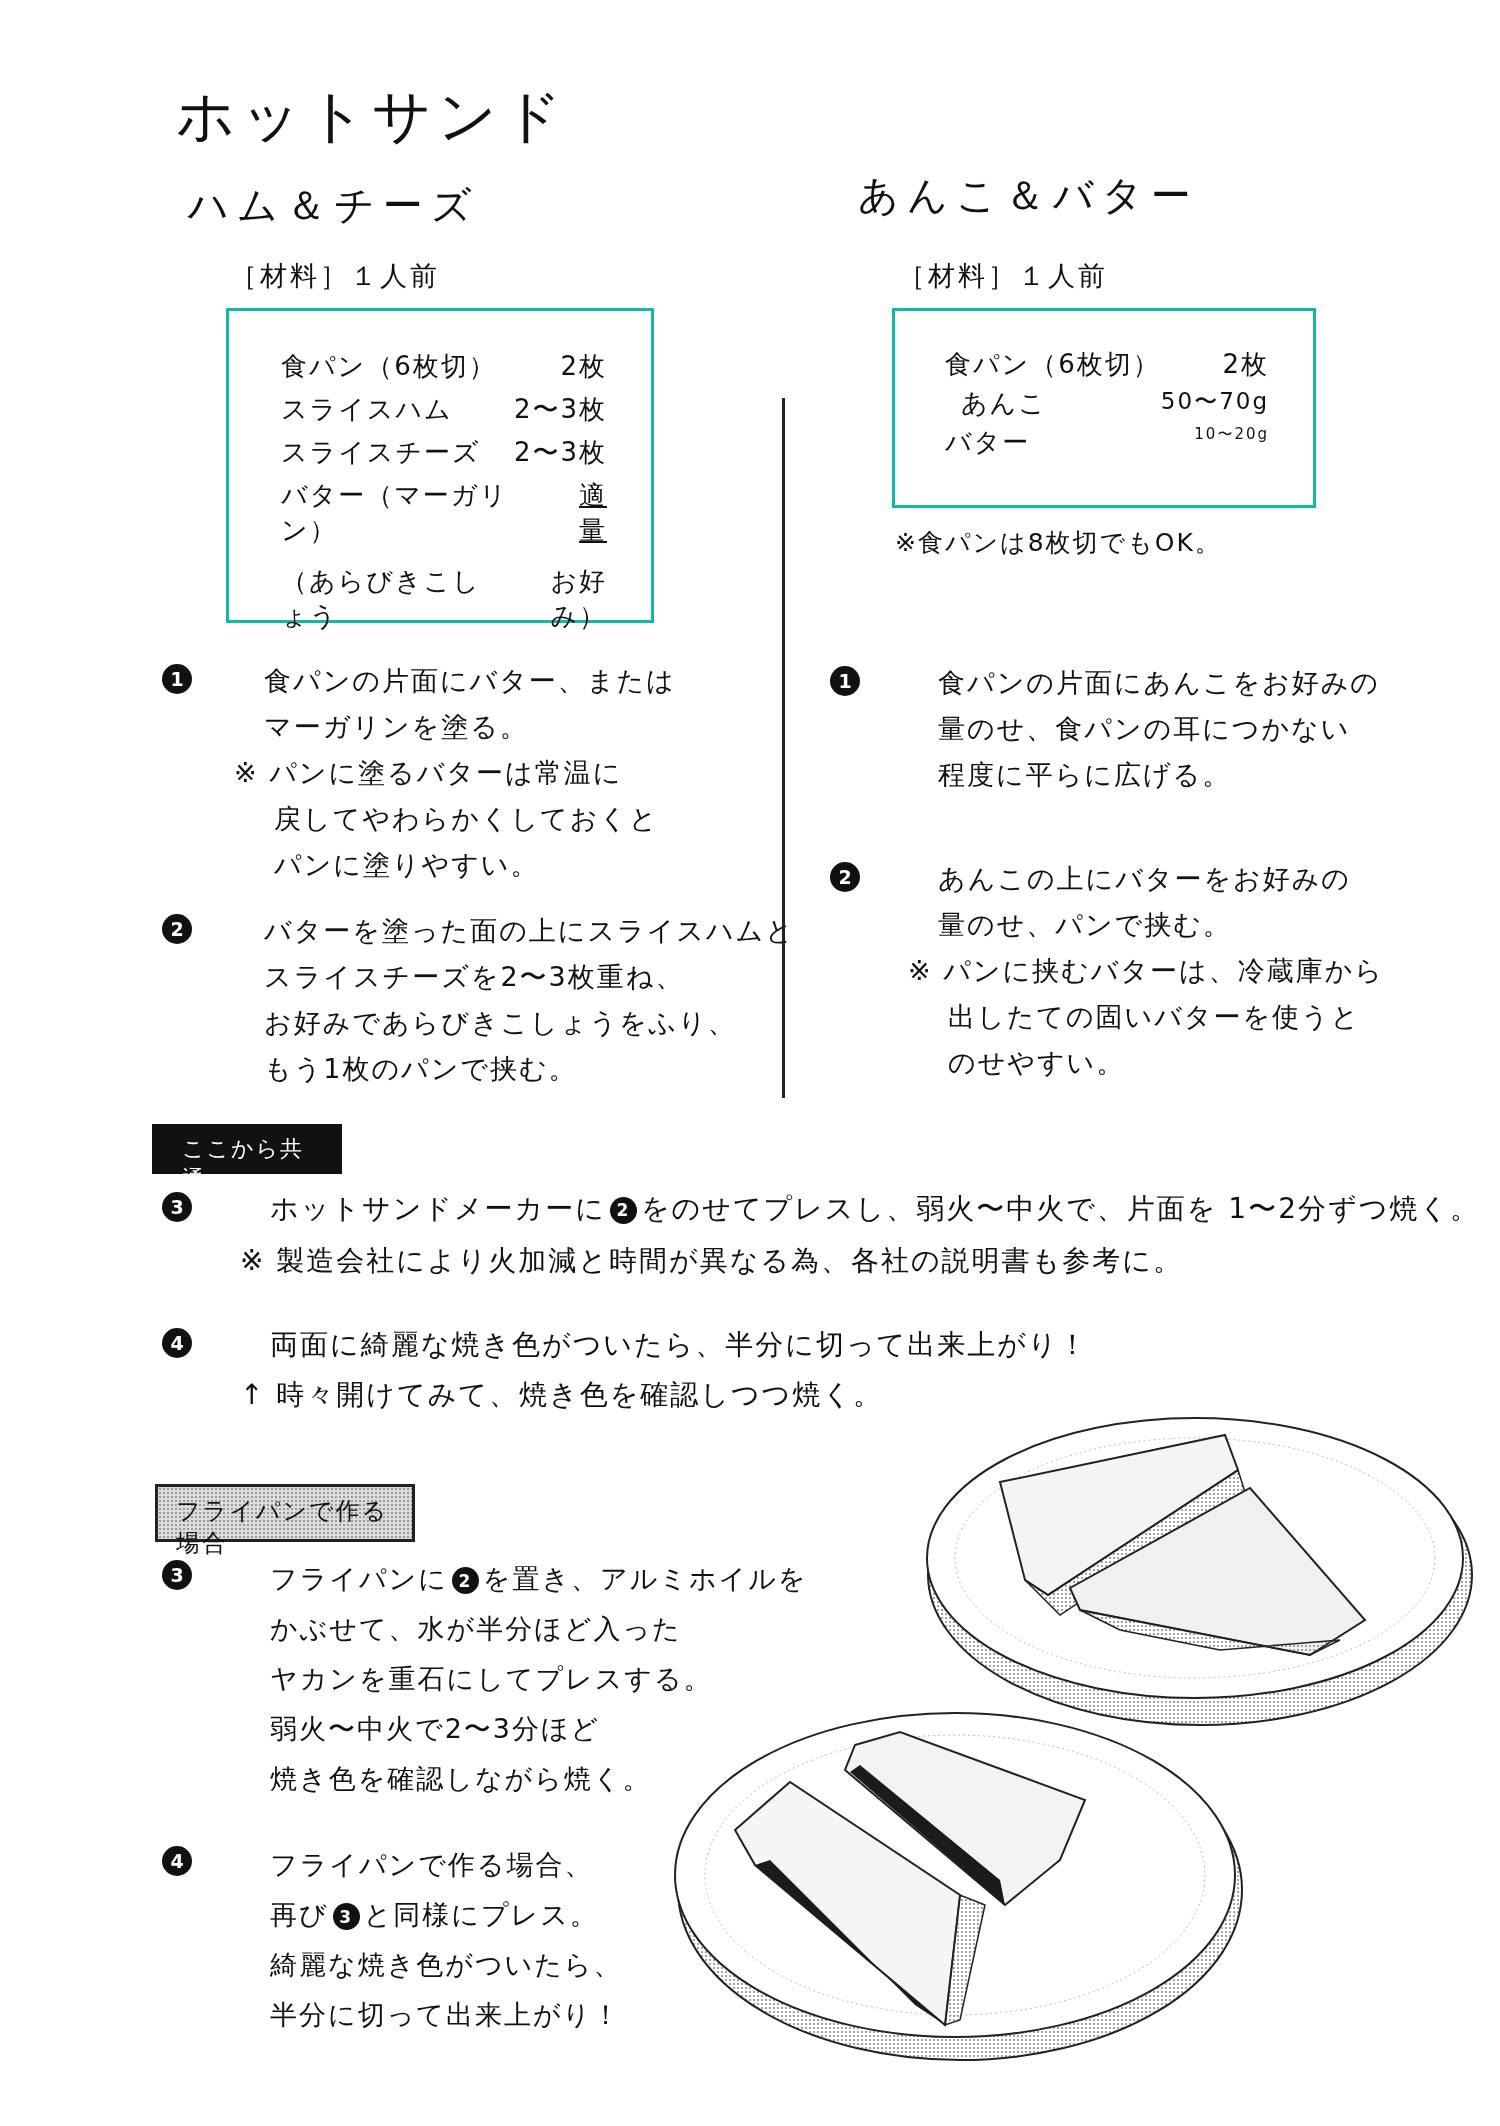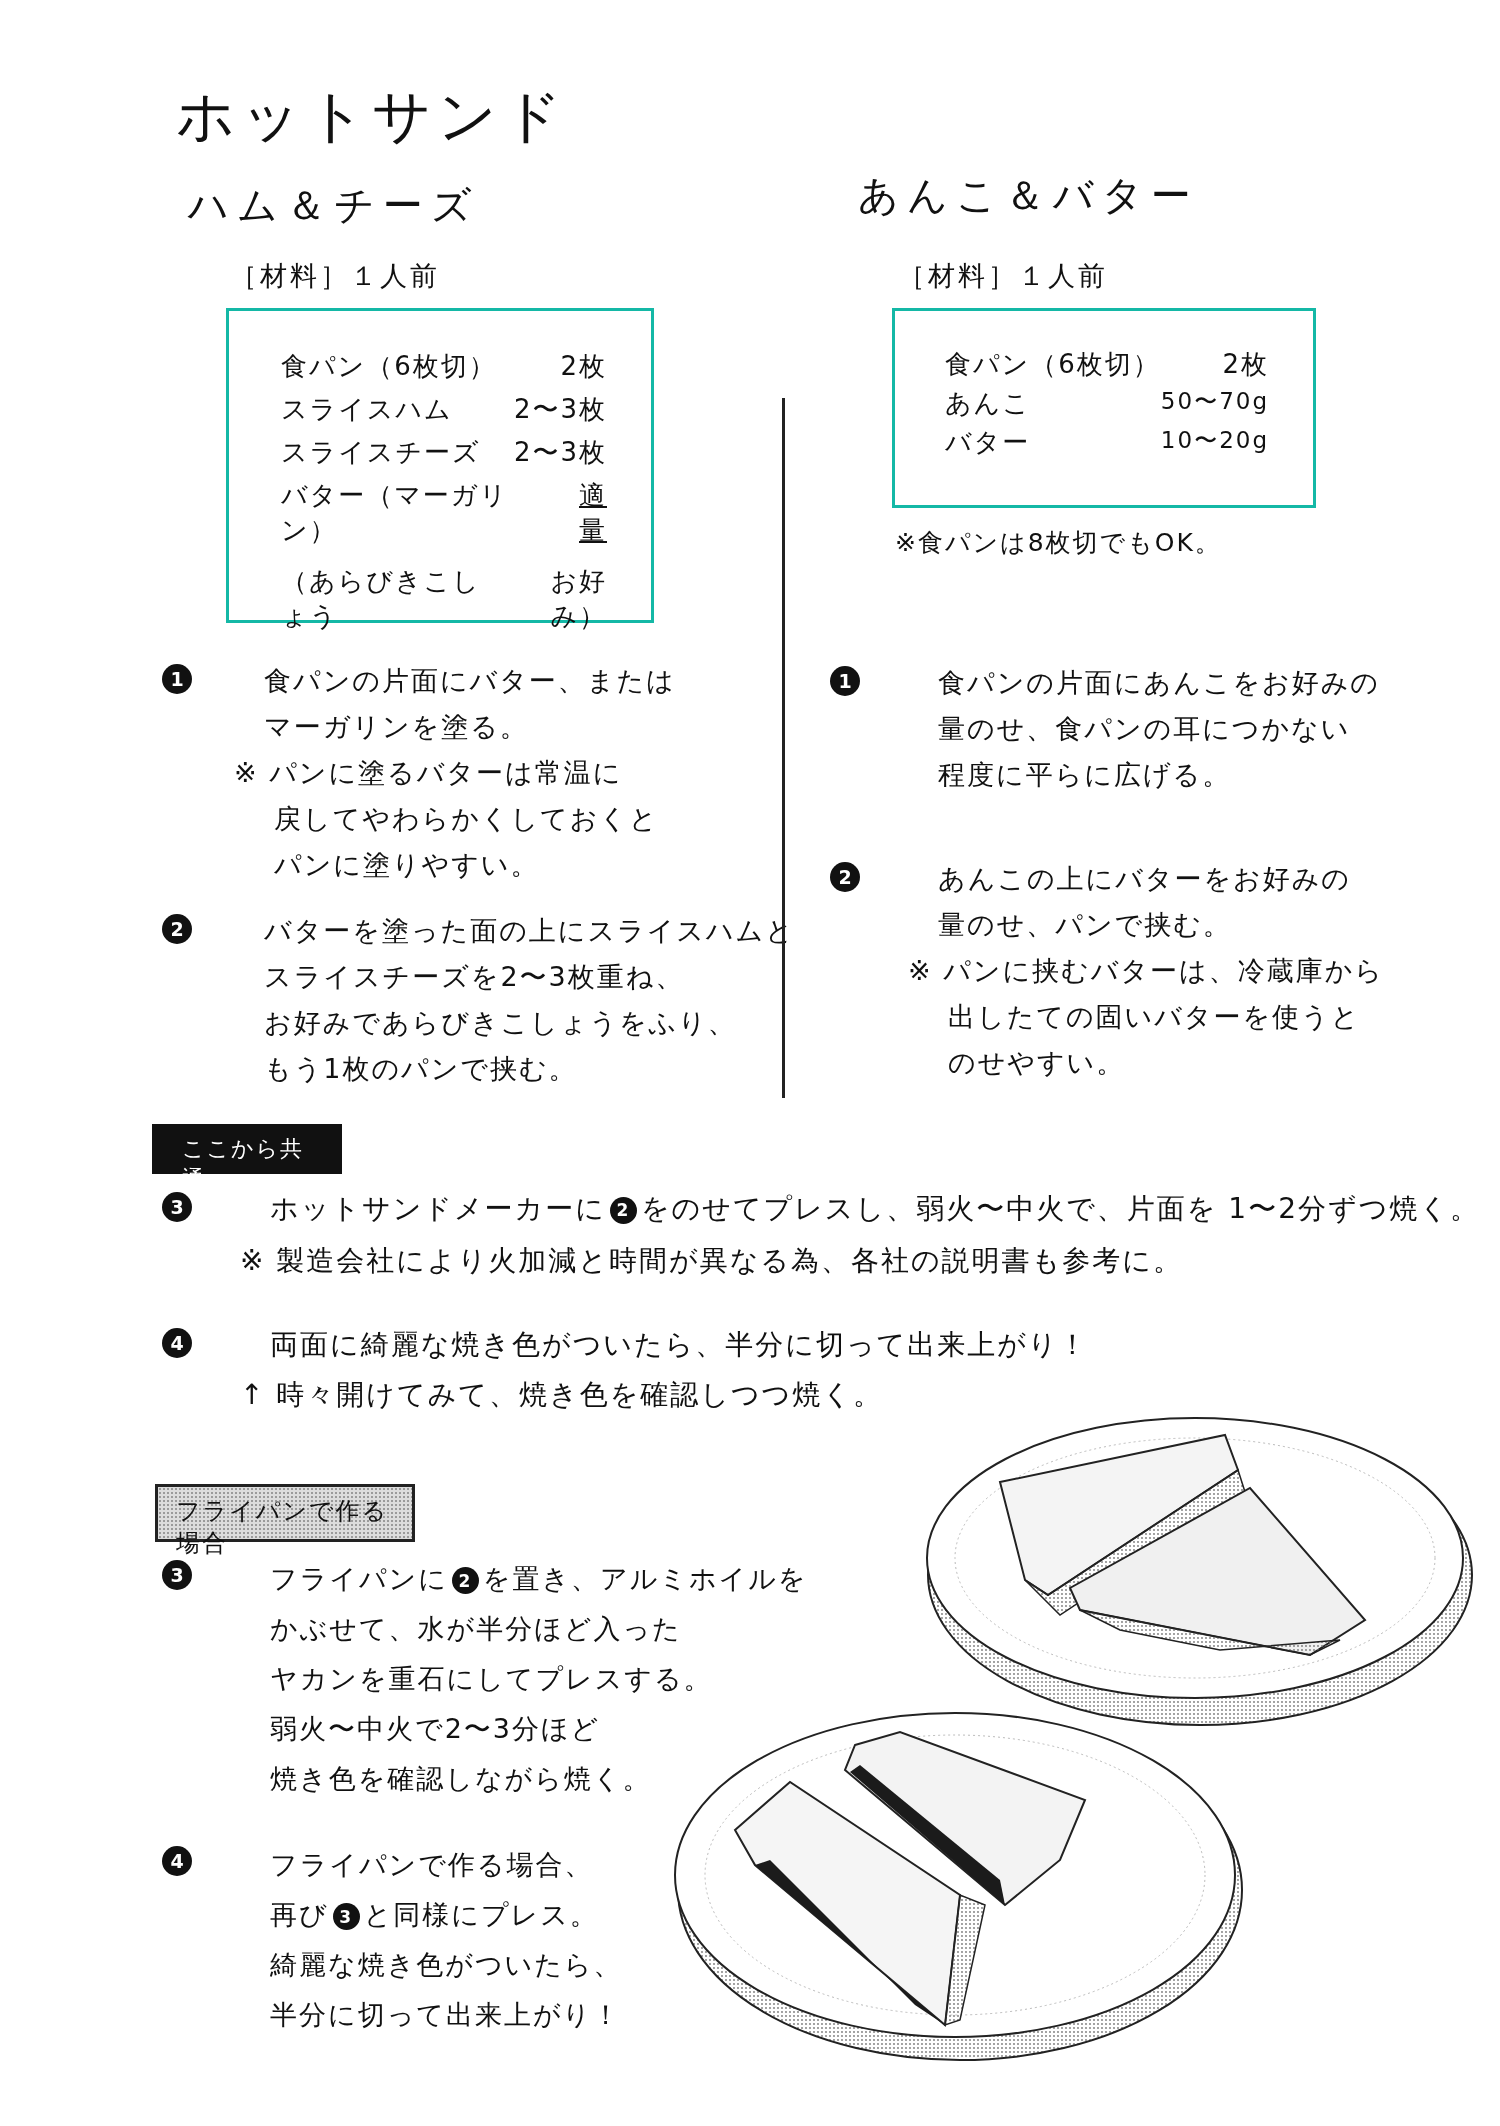--- a/index.html
+++ b/index.html
@@ -100,27 +100,27 @@
 <div class="abs divider"></div>
 
 <div class="abs subtitle" style="left:858px; top:168px;text-align:center;">あんこ＆バター</div>
 <div class="abs servings" style="left:898px; top:258px;">［材料］１人前</div>
 
 <div class="abs box" style="left:892px; top:308px; width:424px; height:200px; padding:36px 44px 0 50px;">
   <div class="ing-row" style="margin-bottom:4px;">
     <span>食パン（6枚切）</span>
     <span class="qty">2枚</span>
   </div>
-  <div class="ing-row" style="margin-bottom:4px;">
+  <div class="ing-row" style="margin-bottom:4px;margin-left:16px;">
     <span>あんこ</span>
     <span class="qty" style="font-size:23px;">50〜70g</span>
   </div>
   <div class="ing-row">
     <span>バター</span>
-    <span class="qty" style="font-size:23px;text-align:center;">10〜20g</span>
+    <span class="qty" style="font-size:15px;text-align:center;">10〜20g</span>
   </div>
 </div>
 <div class="abs note" style="left:895px; top:526px;">※食パンは8枚切でもOK。</div>
 
 <div class="abs step" style="left:830px; top:660px;">
   <div class="num">1</div>
   <div class="step-body" style="margin-left:48px;">
     <span class="line">食パンの片面にあんこをお好みの</span>
     <span class="line">量のせ、食パンの耳につかない</span>
     <span class="line">程度に平らに広げる。</span>

